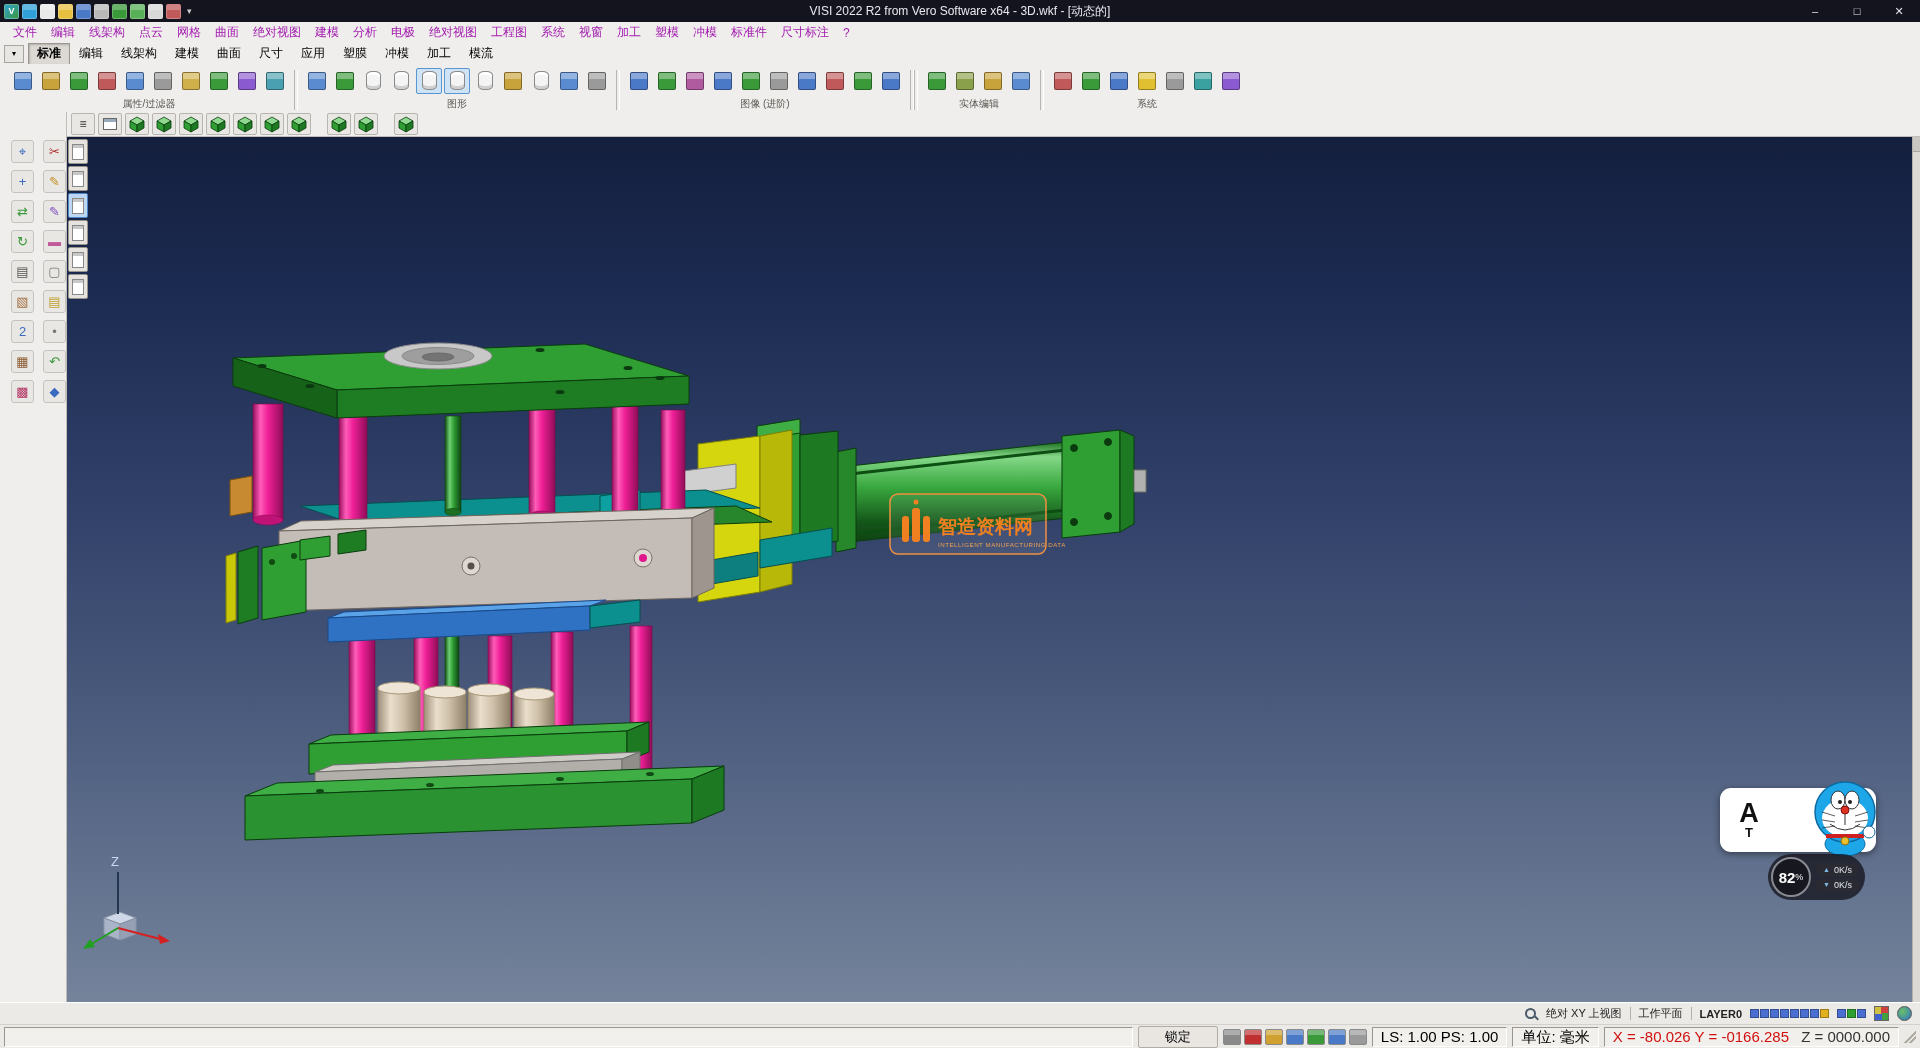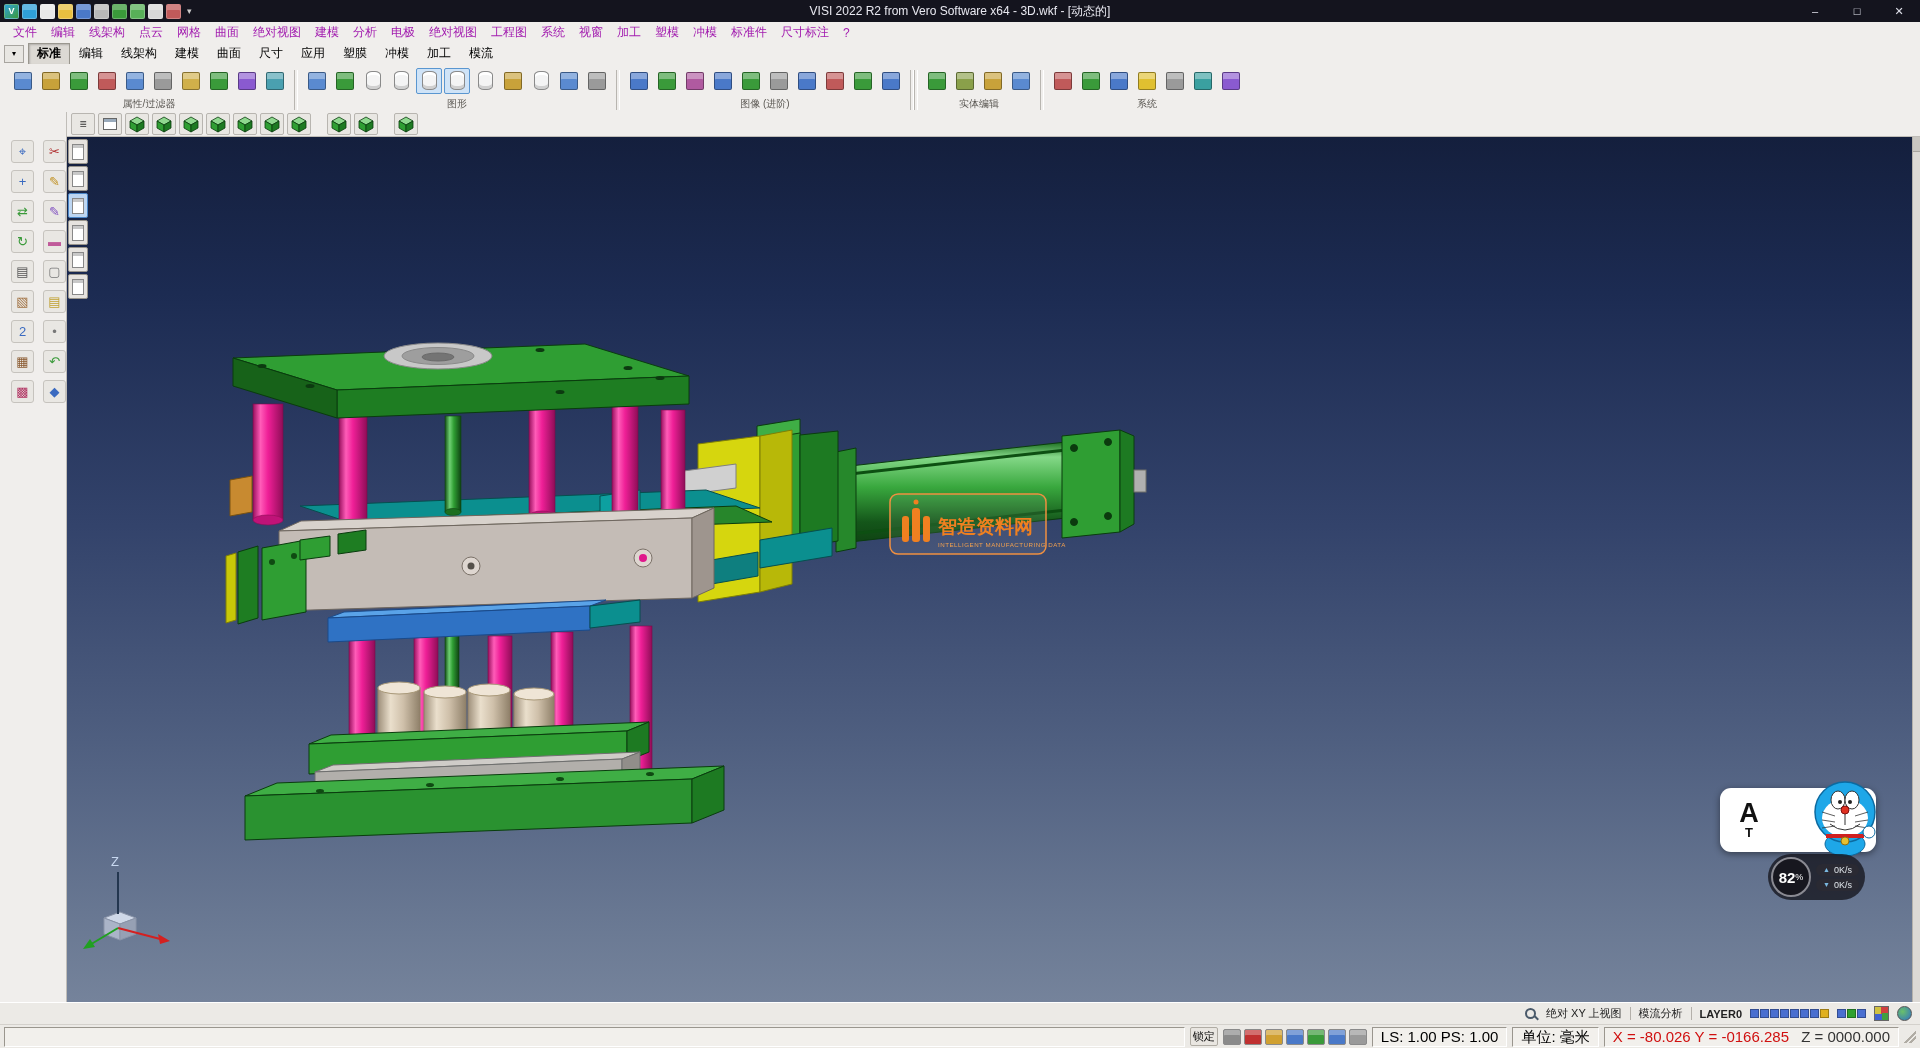--- a/index.html
+++ b/index.html
@@ -73,21 +73,21 @@
   .bold{font-weight:bold}
   .ssep{display:inline-block;width:1px;height:13px;background:#b4b0aa}
   .sseg{display:flex;gap:1px}
   .sseg i{width:9px;height:9px;display:block;border:1px solid rgba(0,0,0,.3);box-sizing:border-box}
   .search-ico{width:14px;height:14px;position:relative;display:inline-block}
   .search-ico::before{content:"";position:absolute;left:1px;top:1px;width:7px;height:7px;border:2px solid #4a5a6a;border-radius:50%}
   .search-ico::after{content:"";position:absolute;left:10px;top:10px;width:5px;height:2px;background:#4a5a6a;transform:rotate(45deg)}
   .grid-ico{width:13px;height:13px;border:1px solid #666;background:conic-gradient(#d04040 0 25%,#40a040 0 50%,#4060d0 0 75%,#d0c040 0)}
   .globe-ico{width:13px;height:13px;border-radius:50%;background:radial-gradient(circle at 35% 35%,#6ac06a,#2f72c4);border:1px solid #555}
   .sfield{border:1px solid;border-color:#9a968e #fff #fff #9a968e;background:#f2f0ec;font-size:15px;padding:1px 8px;white-space:nowrap;height:16px;line-height:16px}
-  .sbtn{font-size:11px;padding:1px 2px;border:1px solid #b0aca4;background:#e9e6e1;border-radius:2px;white-space:nowrap}
+  .sbtn{font-size:13px;padding:1px 26px;border:1px solid #b0aca4;background:#e9e6e1;border-radius:2px;white-space:nowrap}
   .minis{display:flex;gap:3px;align-items:center}
   .mini{width:16px;height:14px;border-radius:2px;border:1px solid #8a8a8a;box-shadow:inset 0 5px 0 rgba(255,255,255,.3)}
   .coords .cxy{color:#d01010}
   .coords .cz{color:#333;margin-left:8px}
   .grip{width:12px;height:12px;background:linear-gradient(135deg,transparent 50%,#b0aca4 50%,#b0aca4 60%,transparent 60%,transparent 70%,#b0aca4 70%,#b0aca4 80%,transparent 80%)}
 </style>
 </head>
 <body>
 
 <div class="app">
@@ -662,21 +662,21 @@
         </div>
     </div>
   </div>
 
   <div class="statusbar">
     <div class="srow1">
       <span class="grow"></span>
       <span class="search-ico"></span>
       <span class="slabel">绝对 XY 上视图</span>
       <span class="ssep"></span>
-      <span class="slabel">模流分析</span>
+      <span class="slabel">工作平面</span>
       <span class="ssep"></span>
       <span class="slabel bold">LAYER0</span>
       <span class="sseg">
           <i style="background: rgb(74, 111, 208);"></i>
           <i style="background: rgb(74, 111, 208);"></i>
           <i style="background: rgb(74, 111, 208);"></i>
           <i style="background: rgb(74, 111, 208);"></i>
           <i style="background: rgb(74, 111, 208);"></i>
           <i style="background: rgb(74, 111, 208);"></i>
           <i style="background: rgb(74, 111, 208);"></i>

